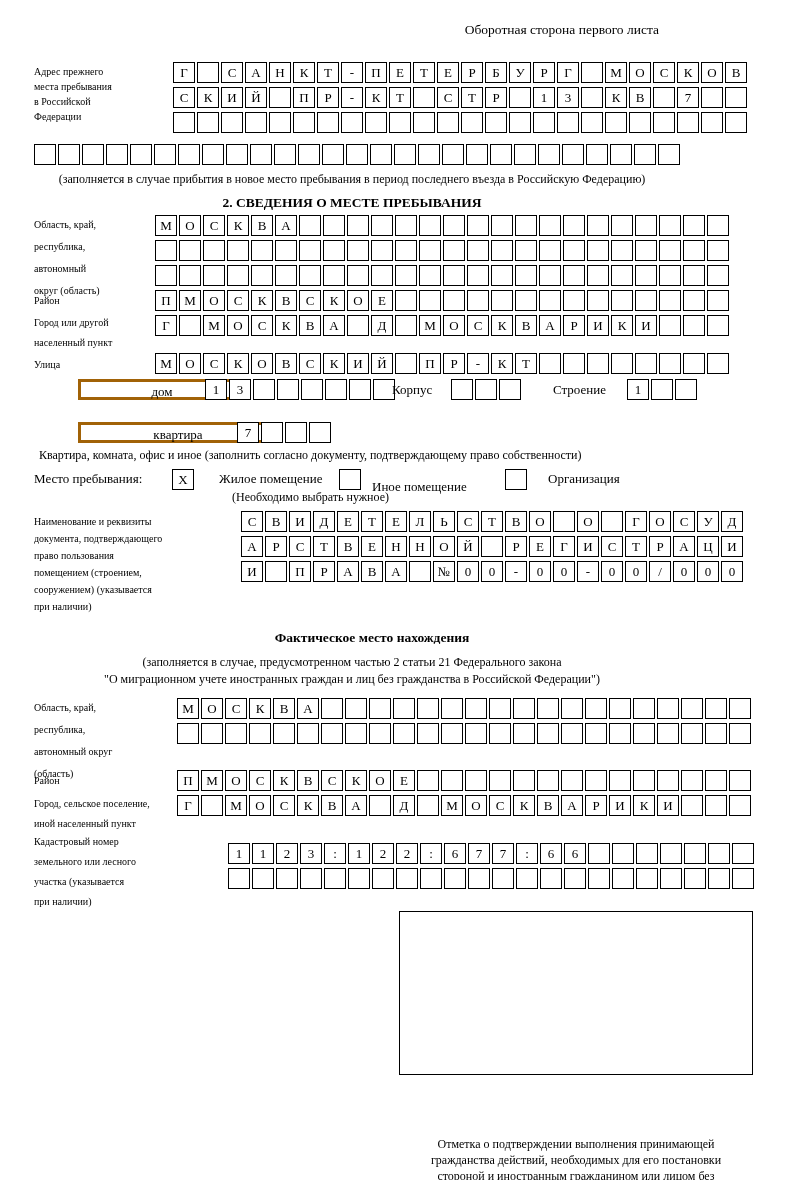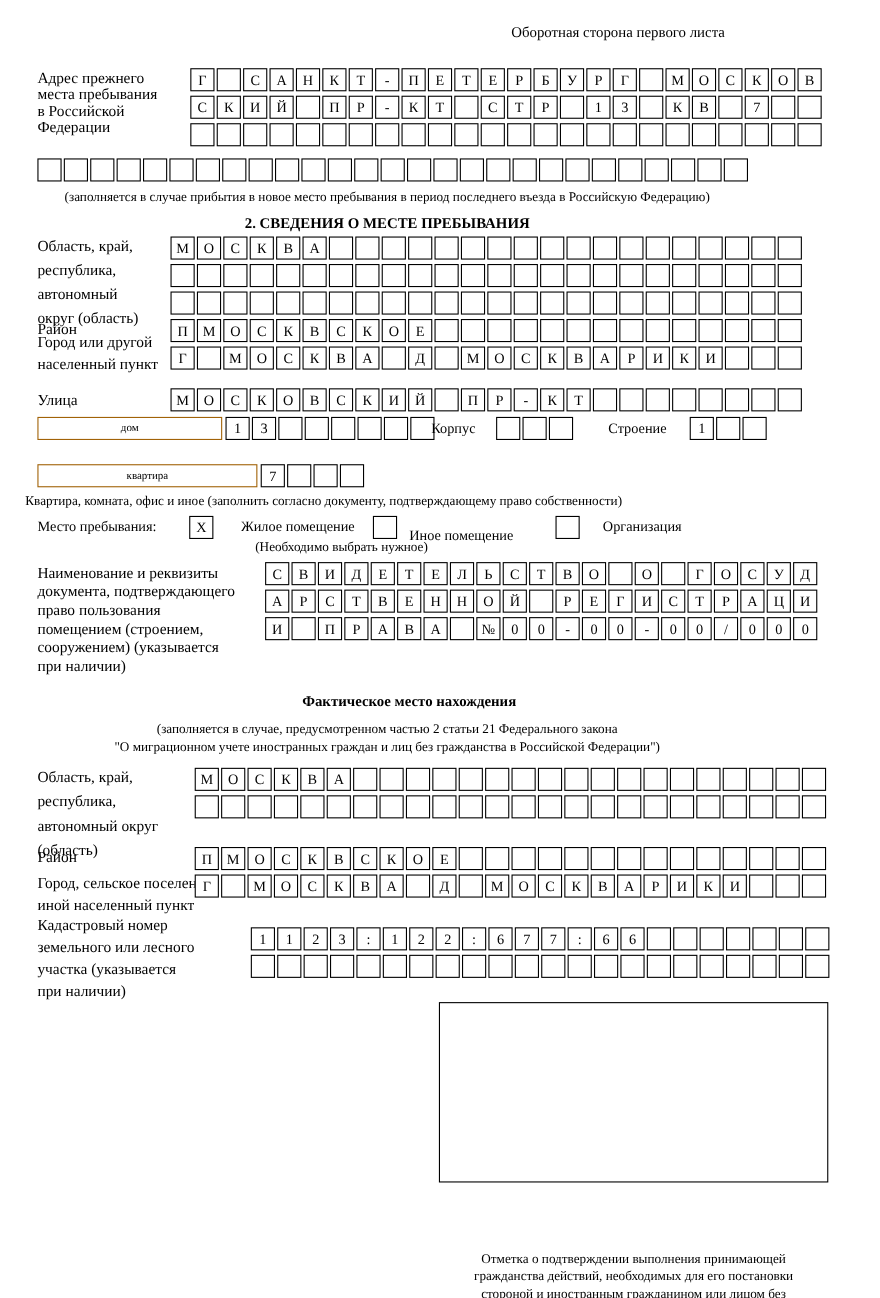--- a/index.html
+++ b/index.html
@@ -29,21 +29,21 @@
     font-size: 13.5px;
   }
 
   
   .row {
     position: absolute;
     display: flex;
     align-items: flex-start;
   }
   .lbl {
-    font-size: 14px;
+    font-size: 10px;
     line-height: 15px;
   }
   .lbl-small {
     font-size: 12px;
     line-height: 14px;
   }
 
   
   .cells {
     display: flex;
@@ -70,26 +70,27 @@
     font-size: 13.5px;
   }
   .note {
     position: absolute;
     width: 100%;
     text-align: center;
     font-size: 12px;
   }
 
   .box-label {
-    border: 1px solid #a16207;
+    border: 3px solid #a16207;
     height: 21px;
     box-sizing: border-box;
     text-align: center;
-    font-size: 10px;
+    font-size: 13px;
     line-height: 19px;
+    margin-left: 44px;
   }
 
   .inline-txt {
     font-size: 13px;
     line-height: 21px;
   }
 
   .chk {
     width: 22px;
     height: 21px;
@@ -357,21 +358,21 @@
     <div class="cell"></div>
     <div class="cell"></div>
     <div class="cell"></div>
     <div class="cell"></div>
     <div class="cell"></div>
     <div class="cell"></div>
     <div class="cell"></div>
     <div class="cell last"></div>
   </div>
 
-  <div class="row multiline-label" style="left:34px; top:304px;">
+  <div class="row multiline-label" style="left:34px; top:315px;">
     <div class="lbl">
       <div>Город или другой</div>
       <div style="margin-top:5px;">населенный пункт</div>
     </div>
   </div>
   <div class="cells" style="position:absolute; left:155px; top:315px;">
     <div class="cell">Г</div>
     <div class="cell"></div>
     <div class="cell">М</div>
     <div class="cell">О</div>
@@ -450,21 +451,21 @@
   </div>
 
 
   <div class="box-label" style="position:absolute; left:34px; top:422px; width:200px;">квартира</div>
   <div class="cells" style="position:absolute; left:237px; top:422px;">
     <div class="cell">7</div>
     <div class="cell"></div>
     <div class="cell"></div>
     <div class="cell last"></div>
   </div>
-  <div class="lbl-small" style="position:absolute; left:23px; top:448px;text-align:center;">Квартира, комната, офис и иное (заполнить согласно документу, подтверждающему право собственности)</div>
+  <div class="lbl-small" style="position:absolute; left:39px; top:448px;text-align:center;">Квартира, комната, офис и иное (заполнить согласно документу, подтверждающему право собственности)</div>
 
   <div class="inline-txt" style="position:absolute; left:34px; top:468px;">Место пребывания:</div>
   <div class="chk" style="position:absolute; left:172px; top:469px;">X</div>
   <div class="inline-txt" style="position:absolute; left:203px; top:468px;margin-left:16px;">Жилое помещение</div>
   <div class="chk" style="position:absolute; left:339px; top:469px;"></div>
   <div class="inline-txt" style="position:absolute; left:372px; top:476px;">Иное помещение</div>
   <div class="chk" style="position:absolute; left:505px; top:469px;"></div>
   <div class="inline-txt" style="position:absolute; left:548px; top:468px;">Организация</div>
   <div class="lbl-small" style="position:absolute; left:232px; top:490px;">(Необходимо выбрать нужное)</div>
 

